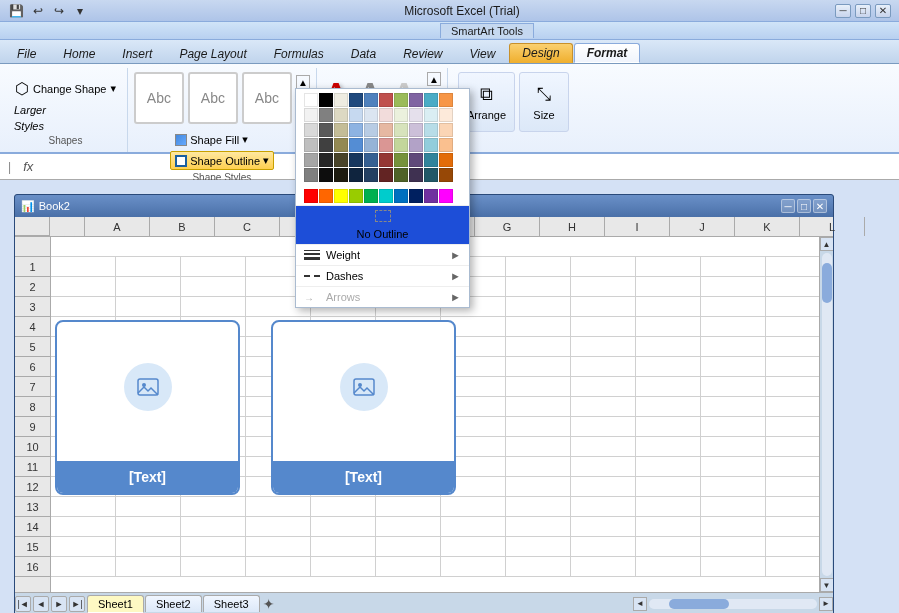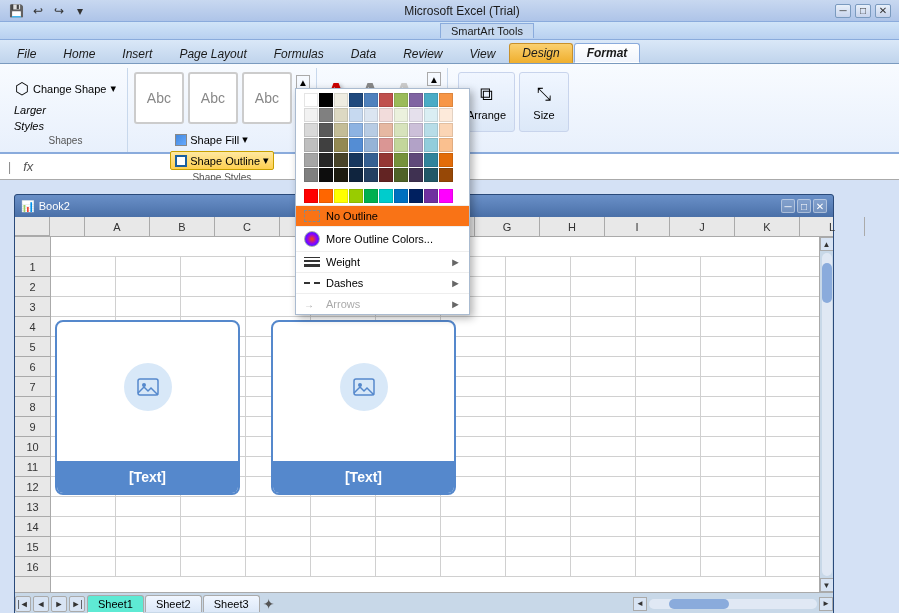--- a/index.html
+++ b/index.html
@@ -276,21 +276,21 @@
     }
     .grid-cell {
       width: 65px;
       min-width: 65px;
       border-right: 1px solid #d0d0d0;
       font-size: 11px;
       padding: 0 2px;
     }
     .nav-btn { width: 16px; height: 16px; background: #d8e4f4; border: 1px solid #aaa; border-radius: 2px; cursor: pointer; font-size: 9px; display: flex; align-items: center; justify-content: center; color: #333; margin-right: 2px; }
     .sheet-tab { padding: 2px 10px; border: 1px solid #aaa; border-bottom: none; border-radius: 3px 3px 0 0; background: linear-gradient(to bottom, #f0f6ff, #dce8f8); cursor: pointer; font-size: 11px; margin-right: 1px; }
-    .sheet-tab.active { background: #5eead4; border-bottom: 1px solid white; }
+    .sheet-tab.active { background: #fef9c3; border-bottom: 1px solid white; }
     .add-sheet-btn { width: 16px; height: 16px; cursor: pointer; color: #555; font-size: 14px; display: flex; align-items: center; justify-content: center; }
     .h-scroll-track { flex: 1; background: #e0e8f4; height: 10px; margin: 0 2px; border-radius: 5px; position: relative; }
     .h-scroll-thumb { width: 60px; height: 10px; background: #8aabdc; border-radius: 5px; position: absolute; left: 20px; cursor: pointer; }
     .v-scrollbar {
       width: 14px;
       background: #c8d8e8;
       display: flex;
       flex-direction: column;
       align-items: center;
       border-left: 1px solid #aaa;
@@ -350,21 +350,21 @@
 
     .menu-item {
       display: flex;
       align-items: center;
       padding: 4px 8px;
       font-size: 11px;
       cursor: pointer;
       border-top: 1px solid #eee;
       gap: 6px;
     }
-    .menu-item.highlighted { background: #f97316; }
+    .menu-item.highlighted { background: #1d4ed8; flex-direction: column; }
     .menu-item.disabled { color: #aaa; }
     .menu-item-arrow { margin-left: auto; color: #666; }
     .fill-btn {
       display: flex;
       align-items: center;
       gap: 3px;
       padding: 2px 4px;
       cursor: pointer;
       border: 1px solid transparent;
       border-radius: 2px;
@@ -929,24 +929,20 @@
       <div class="color-swatch" style="background:#002060;"></div>
       <div class="color-swatch" style="background:#7030a0;"></div>
       <div class="color-swatch" style="background:#ff00ff;"></div>
     </div>
 
     <div class="menu-item highlighted">
       <span style="width:16px;height:12px;border:1px dashed #888;display:inline-block;"></span>
       <span>No Outline</span>
     </div>
 
-    <div class="menu-item">
-      <span style="width:16px;height:16px;background:radial-gradient(circle,#ff4400,#8800ff,#0044ff);border-radius:50%;display:inline-block;border:1px solid #aaa;"></span>
-      <span>More Outline Colors...</span>
-    </div>
 
     <div class="menu-item">
       <span style="width:16px;height:12px;display:flex;flex-direction:column;justify-content:space-around;">
         <span style="height:1px;background:#333;display:block;"></span>
         <span style="height:2px;background:#333;display:block;"></span>
         <span style="height:3px;background:#333;display:block;"></span>
       </span>
       <span>Weight</span>
       <span class="menu-item-arrow">►</span>
     </div>

